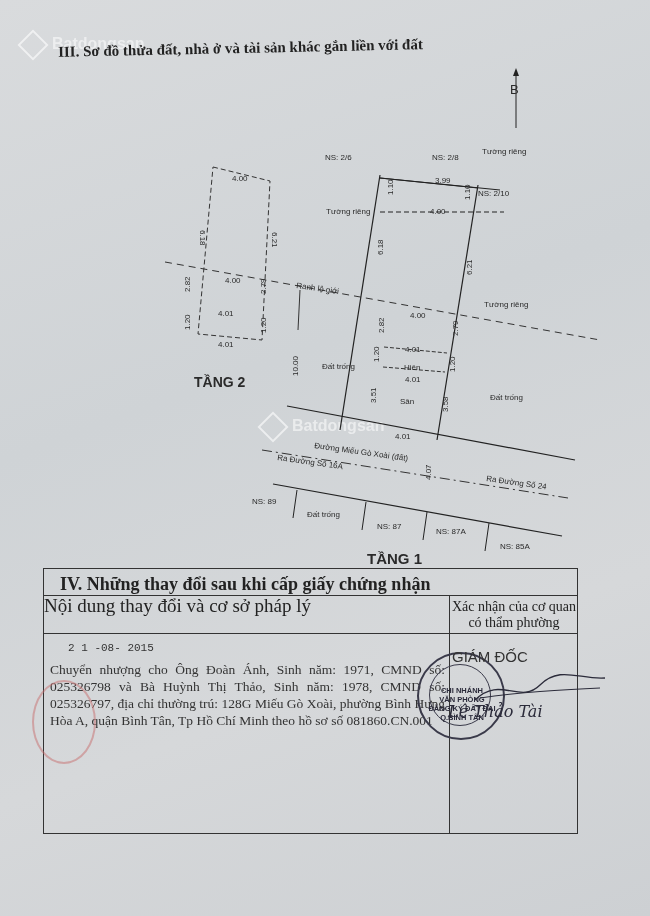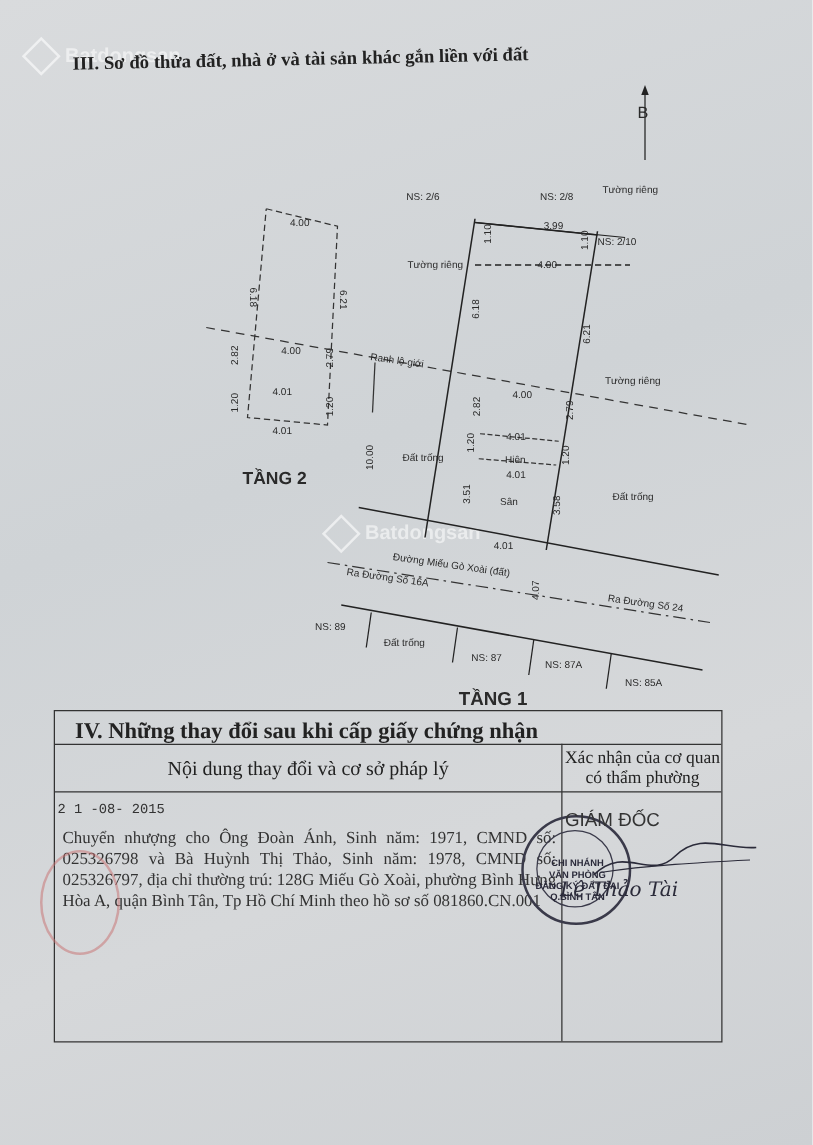--- a/index.html
+++ b/index.html
@@ -10,23 +10,23 @@
   .wm{position:absolute;left:22px;top:34px;color:rgba(255,255,255,0.55);font-family:"Liberation Sans",sans-serif;font-size:16px;font-weight:bold;}
   .wm .dia{display:inline-block;width:18px;height:18px;border:2px solid rgba(255,255,255,0.6);transform:rotate(45deg);margin-right:8px;vertical-align:middle;}
   .wm2{left:262px;top:416px;}
   .sec3{left:58px;top:40px;font-size:15px;font-weight:bold;transform:rotate(-1.2deg);}
   svg text{font-family:"Liberation Sans",sans-serif;fill:#2a2a2a;}
   .table{position:absolute;left:43px;top:568px;width:533px;height:264px;border:1.5px solid #333;}
   .t-hdr{position:absolute;left:0;top:0;width:100%;height:26px;border-bottom:1.5px solid #333;}
   .t-hdr span{position:absolute;left:16px;top:5px;font-weight:bold;font-size:18px;}
   .col-div{position:absolute;left:405px;top:26px;bottom:0;border-left:1.5px solid #333;}
   .row2{position:absolute;left:0;top:26px;width:100%;height:38px;border-bottom:1.5px solid #333;}
-  .c1h{position:absolute;left:0;top:12px;width:405px;text-align:center;font-size:16px;}
+  .c1h{position:absolute;left:0;top:0;width:405px;text-align:left;font-size:19px;}
   .c2h{position:absolute;left:407px;top:4px;width:126px;text-align:center;font-size:14px;line-height:16px;}
-  .date{position:absolute;left:2px;top:73px;font-family:"Liberation Mono",monospace;font-size:11px;color:#333;}
+  .date{position:absolute;left:24px;top:73px;font-family:"Liberation Mono",monospace;font-size:11px;color:#333;}
   .content{position:absolute;left:6px;top:92px;width:395px;font-size:13.5px;line-height:17px;text-align:justify;color:#333;}
   .director{position:absolute;left:452px;top:648px;font-family:"Liberation Sans",sans-serif;font-size:15px;color:#333;}
   .signame{position:absolute;left:448px;top:702px;font-family:"DejaVu Serif",serif;font-style:italic;font-size:16px;color:#2b2b3a;}
   .stamp{position:absolute;left:417px;top:652px;width:84px;height:84px;border:2.5px solid #3a3a4a;border-radius:50%;}
   .stamp-inner{position:absolute;left:10px;top:10px;width:60px;height:60px;border:1px solid #3a3a4a;border-radius:50%;}
   .stamp-txt{position:absolute;left:4px;top:32px;width:78px;font-family:"Liberation Sans",sans-serif;font-size:7.5px;line-height:9px;text-align:center;color:#2a2a3a;font-weight:bold;}
   .redstamp{position:absolute;left:32px;top:680px;width:60px;height:80px;border:2px solid rgba(200,110,110,0.5);border-radius:50%;}
 </style>
 </head>
 <body>

